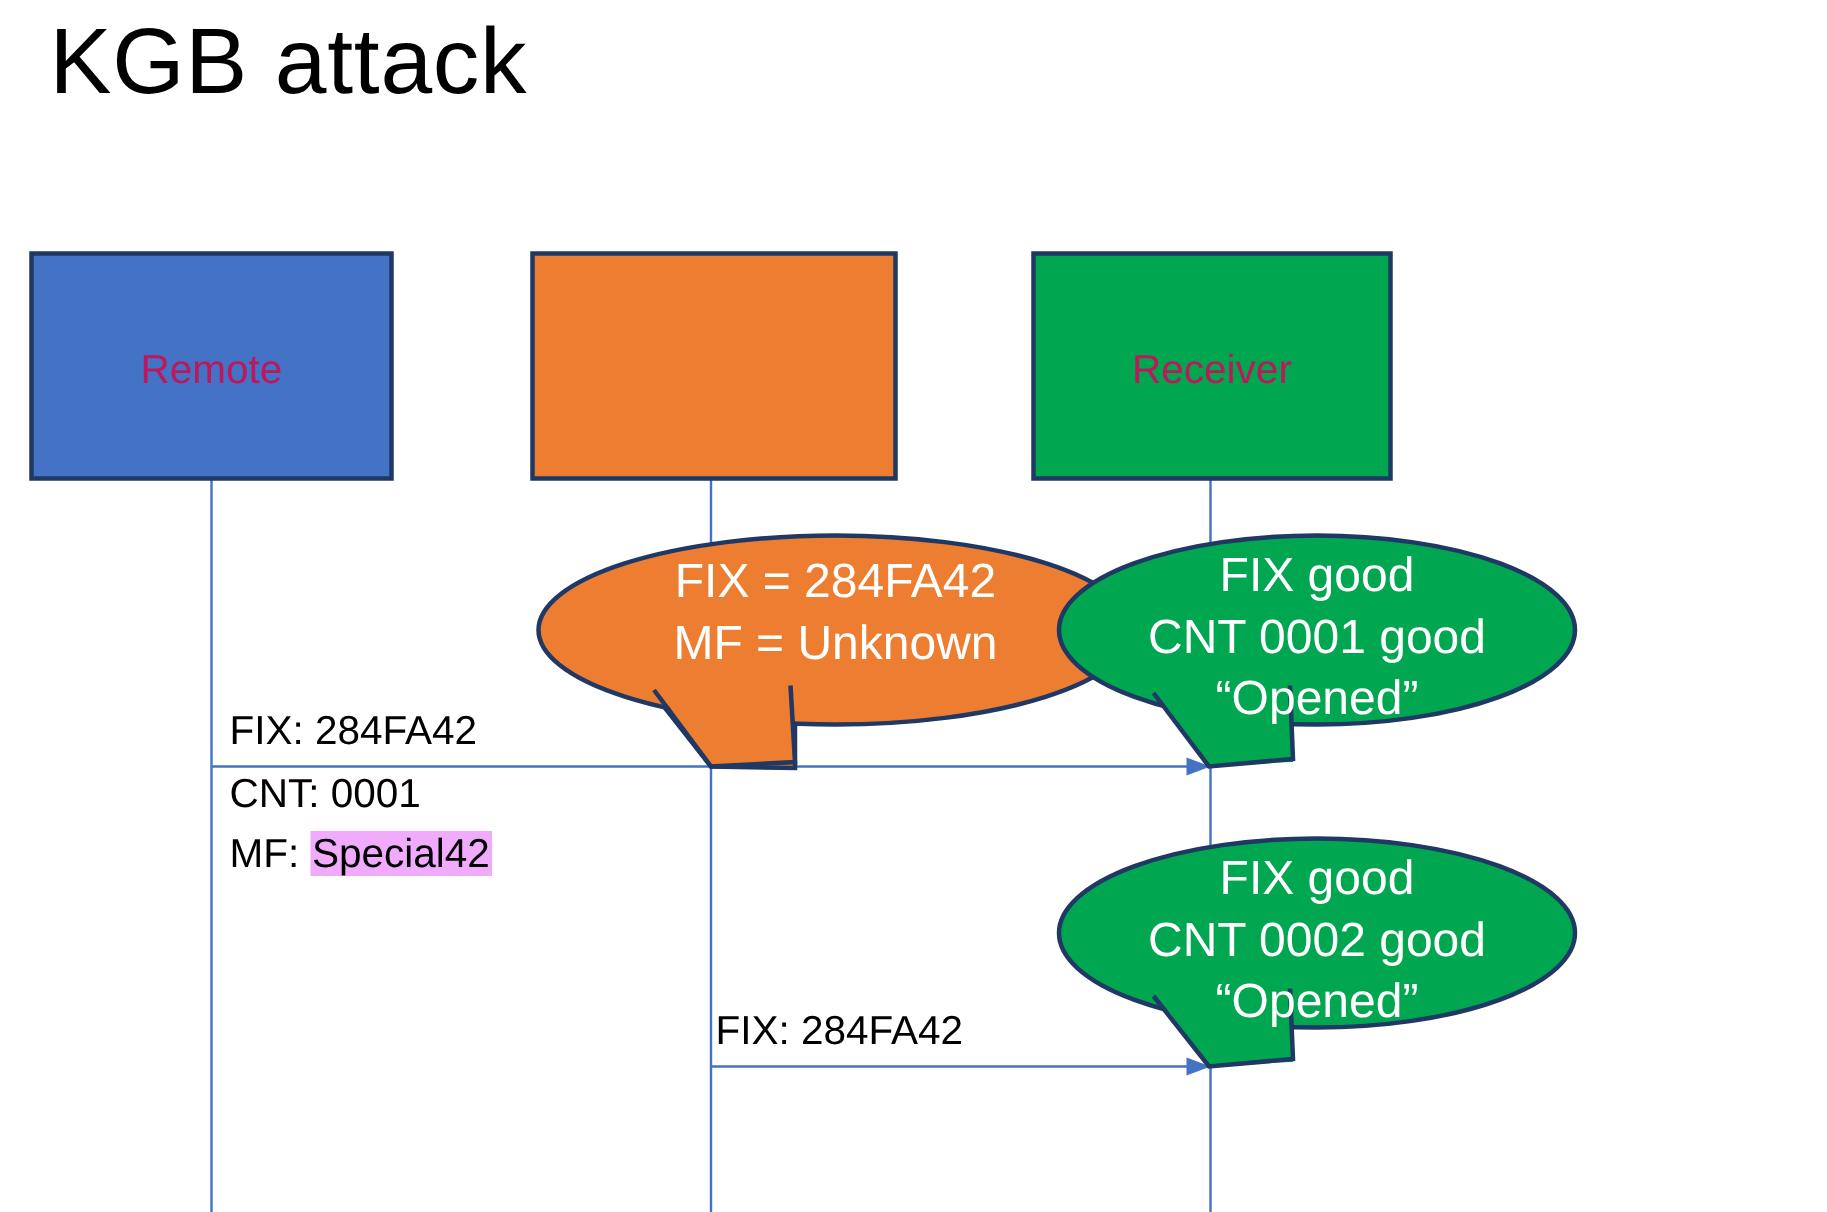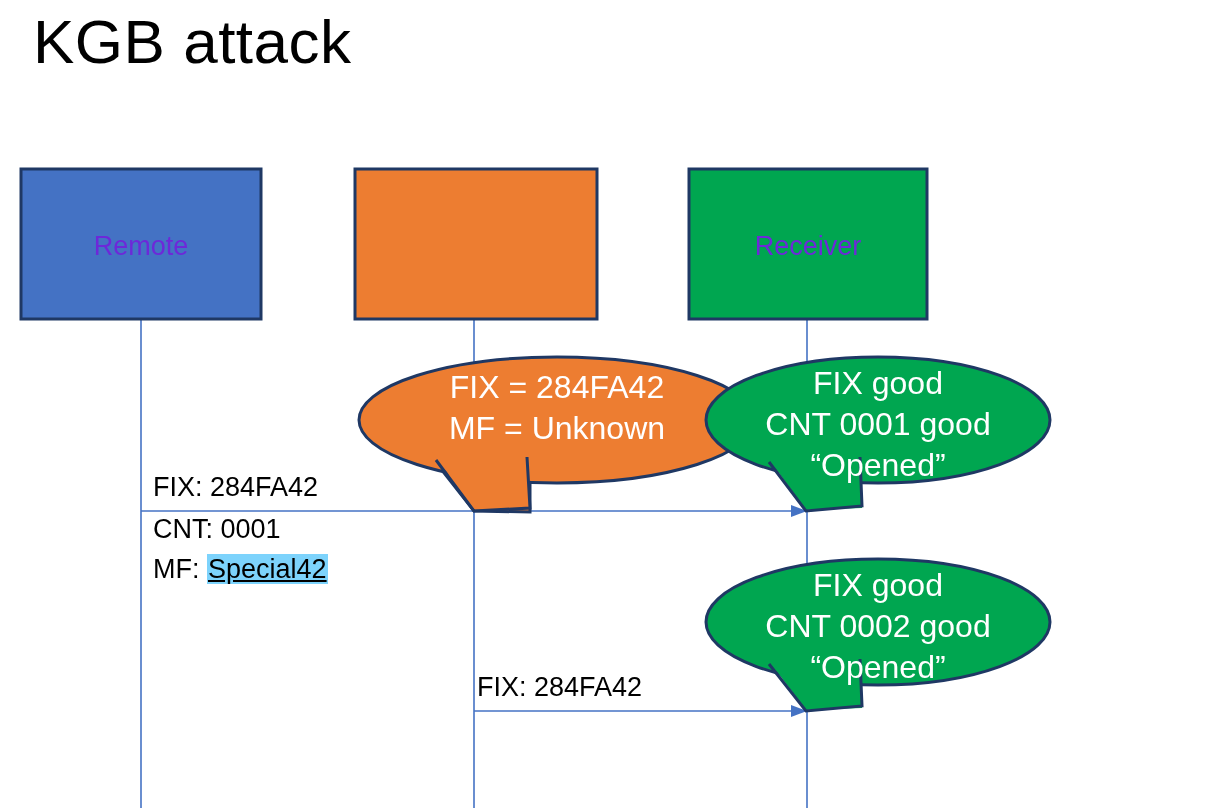--- a/index.html
+++ b/index.html
@@ -55,21 +55,21 @@
     stroke: #1F3864;
     stroke-width: 3;
   }
   .bubble {
     stroke: #1F3864;
     stroke-width: 3;
   }
   
   .actor-label {
     position: absolute;
-    color: #6d28d9;
+    color: #be185d;
     font-size: 27px;
     font-weight: 400;
     text-align: center;
     white-space: nowrap;
   }
   .bubble-text {
     position: absolute;
     color: #ffffff;
     font-size: 32px;
     line-height: 41px;
@@ -77,24 +77,23 @@
     white-space: nowrap;
   }
   .msg-text {
     position: absolute;
     color: #000000;
     font-size: 27px;
     line-height: 42px;
     white-space: nowrap;
   }
   .hl {
-    background: #7dd3fc;
+    background: #f0abfc;
     color: #000000;
     padding: 0 1px;
-    text-decoration: underline;
   }
 </style>
 </head>
 <body>
 
 <div id="slide">
 
   <div id="slide-title">KGB attack</div>
 
   <svg id="diagram" viewBox="0 0 1218 808" xmlns="http://www.w3.org/2000/svg">

